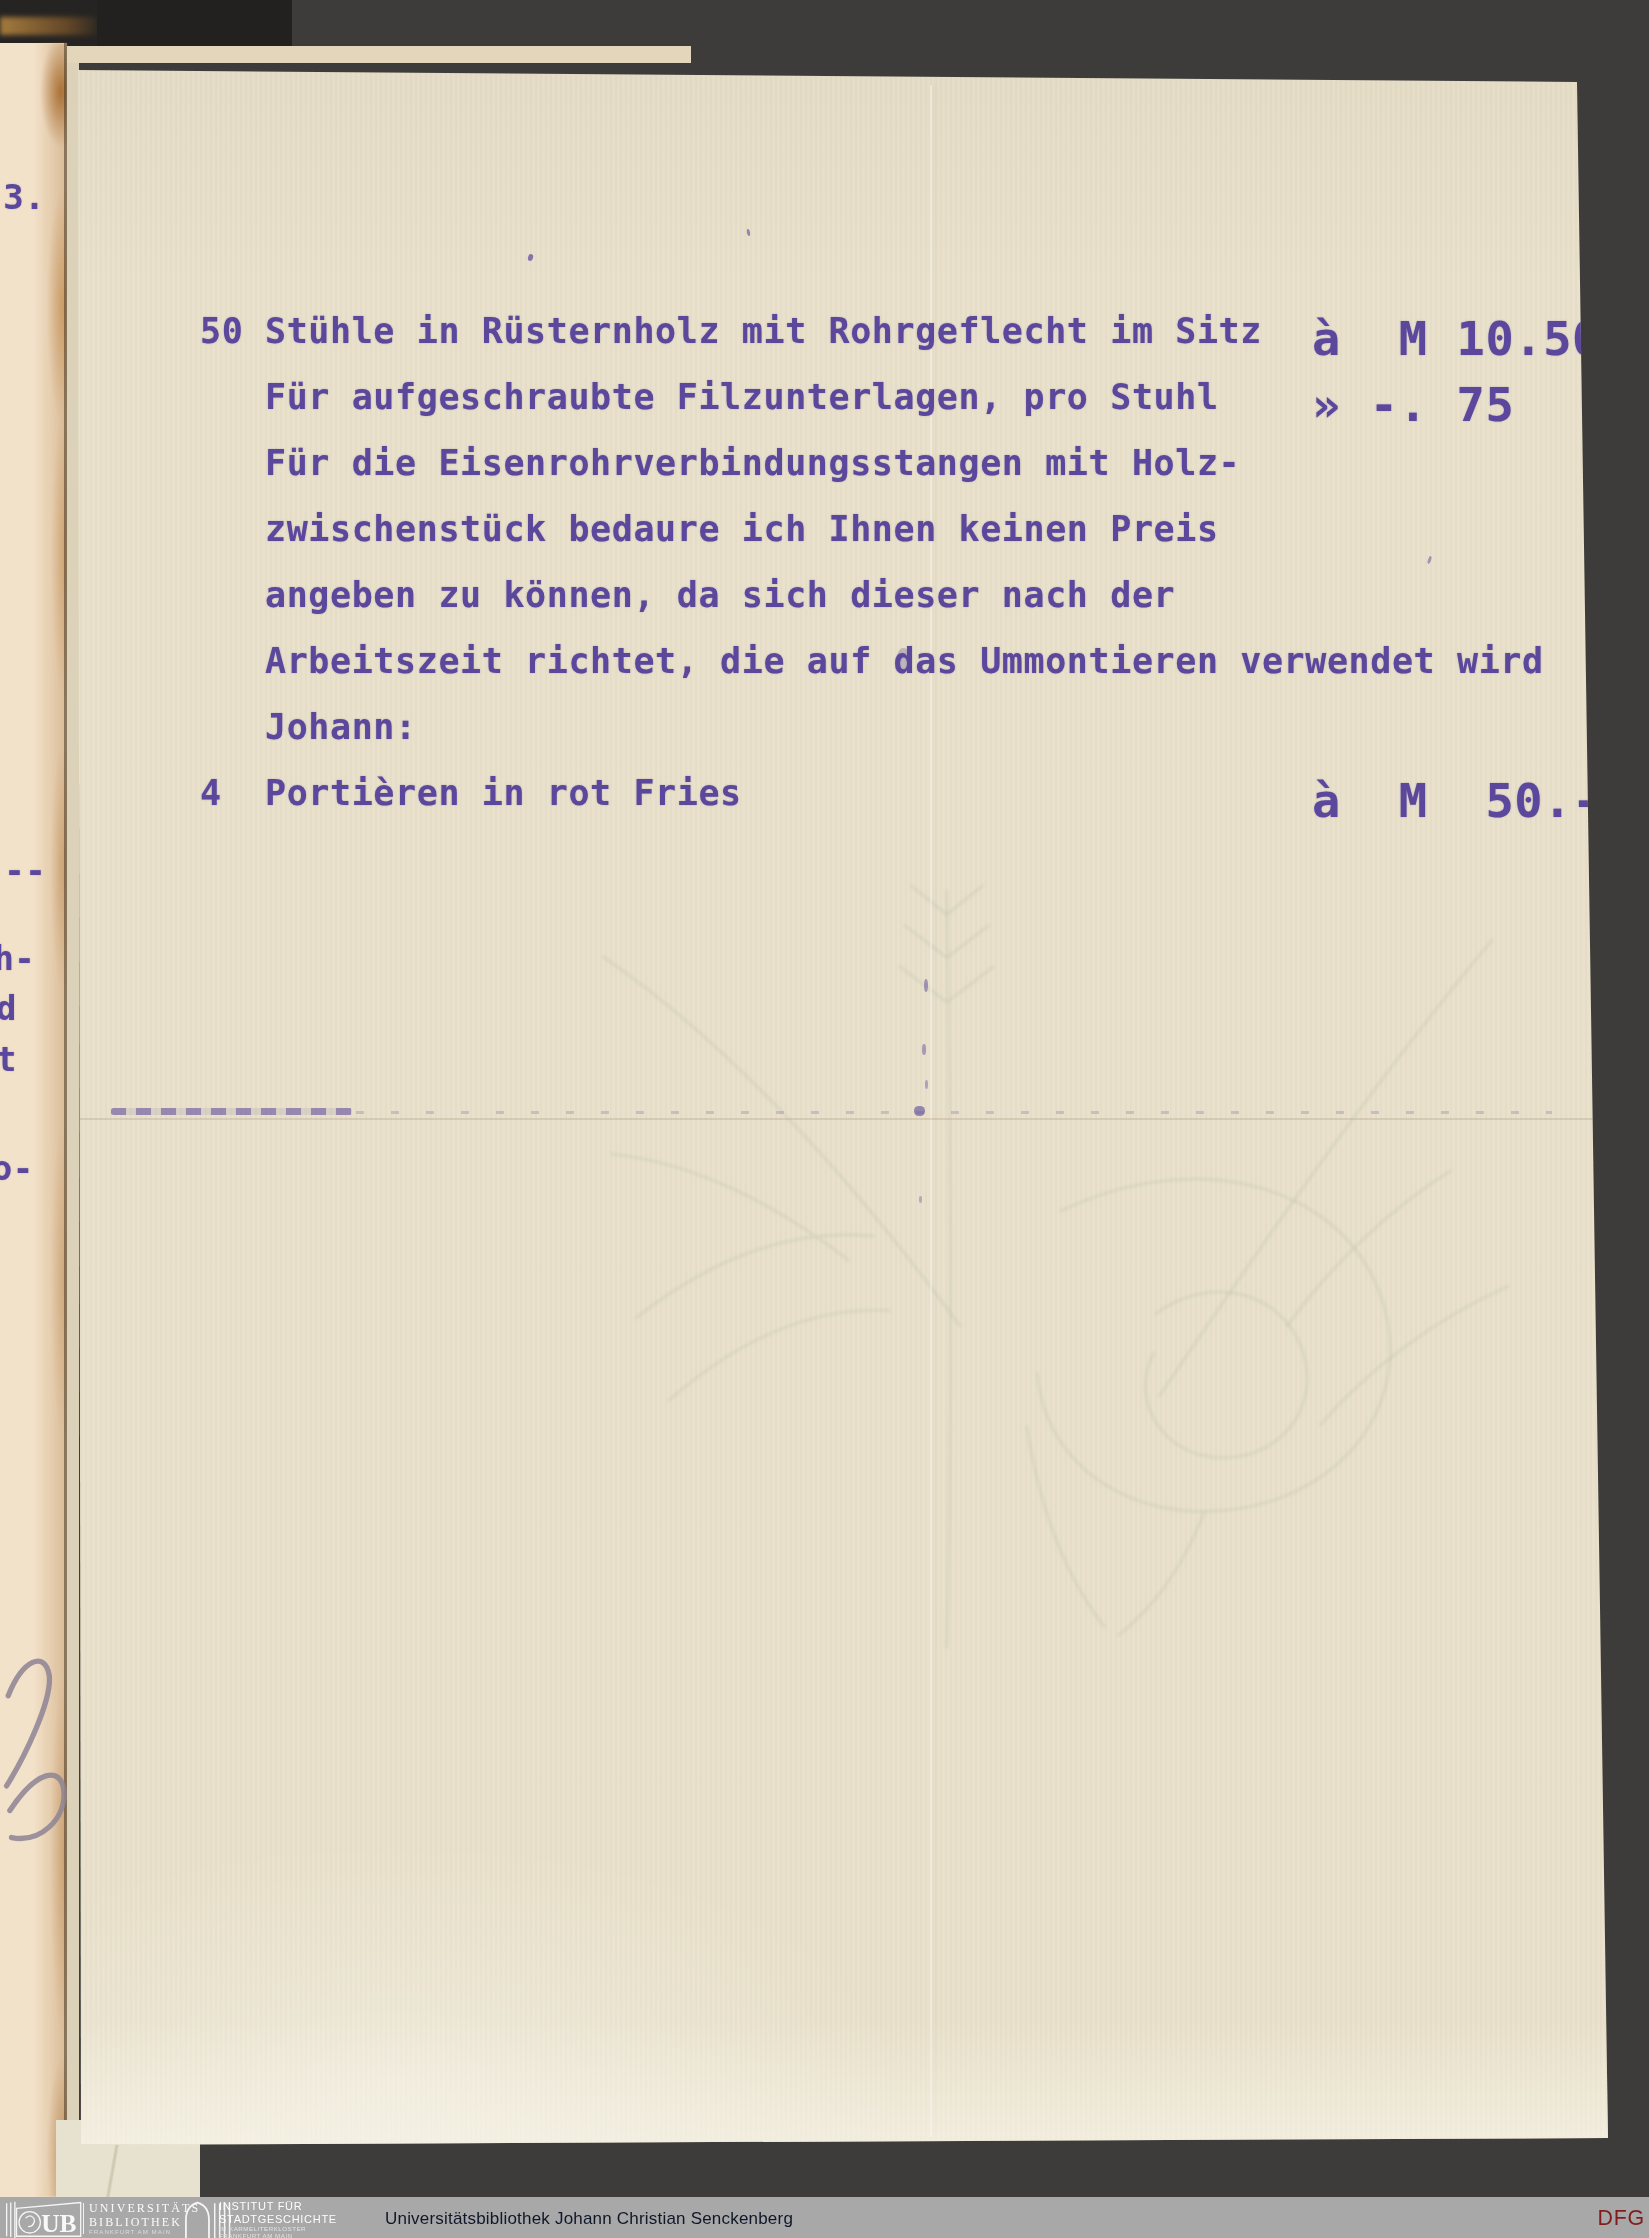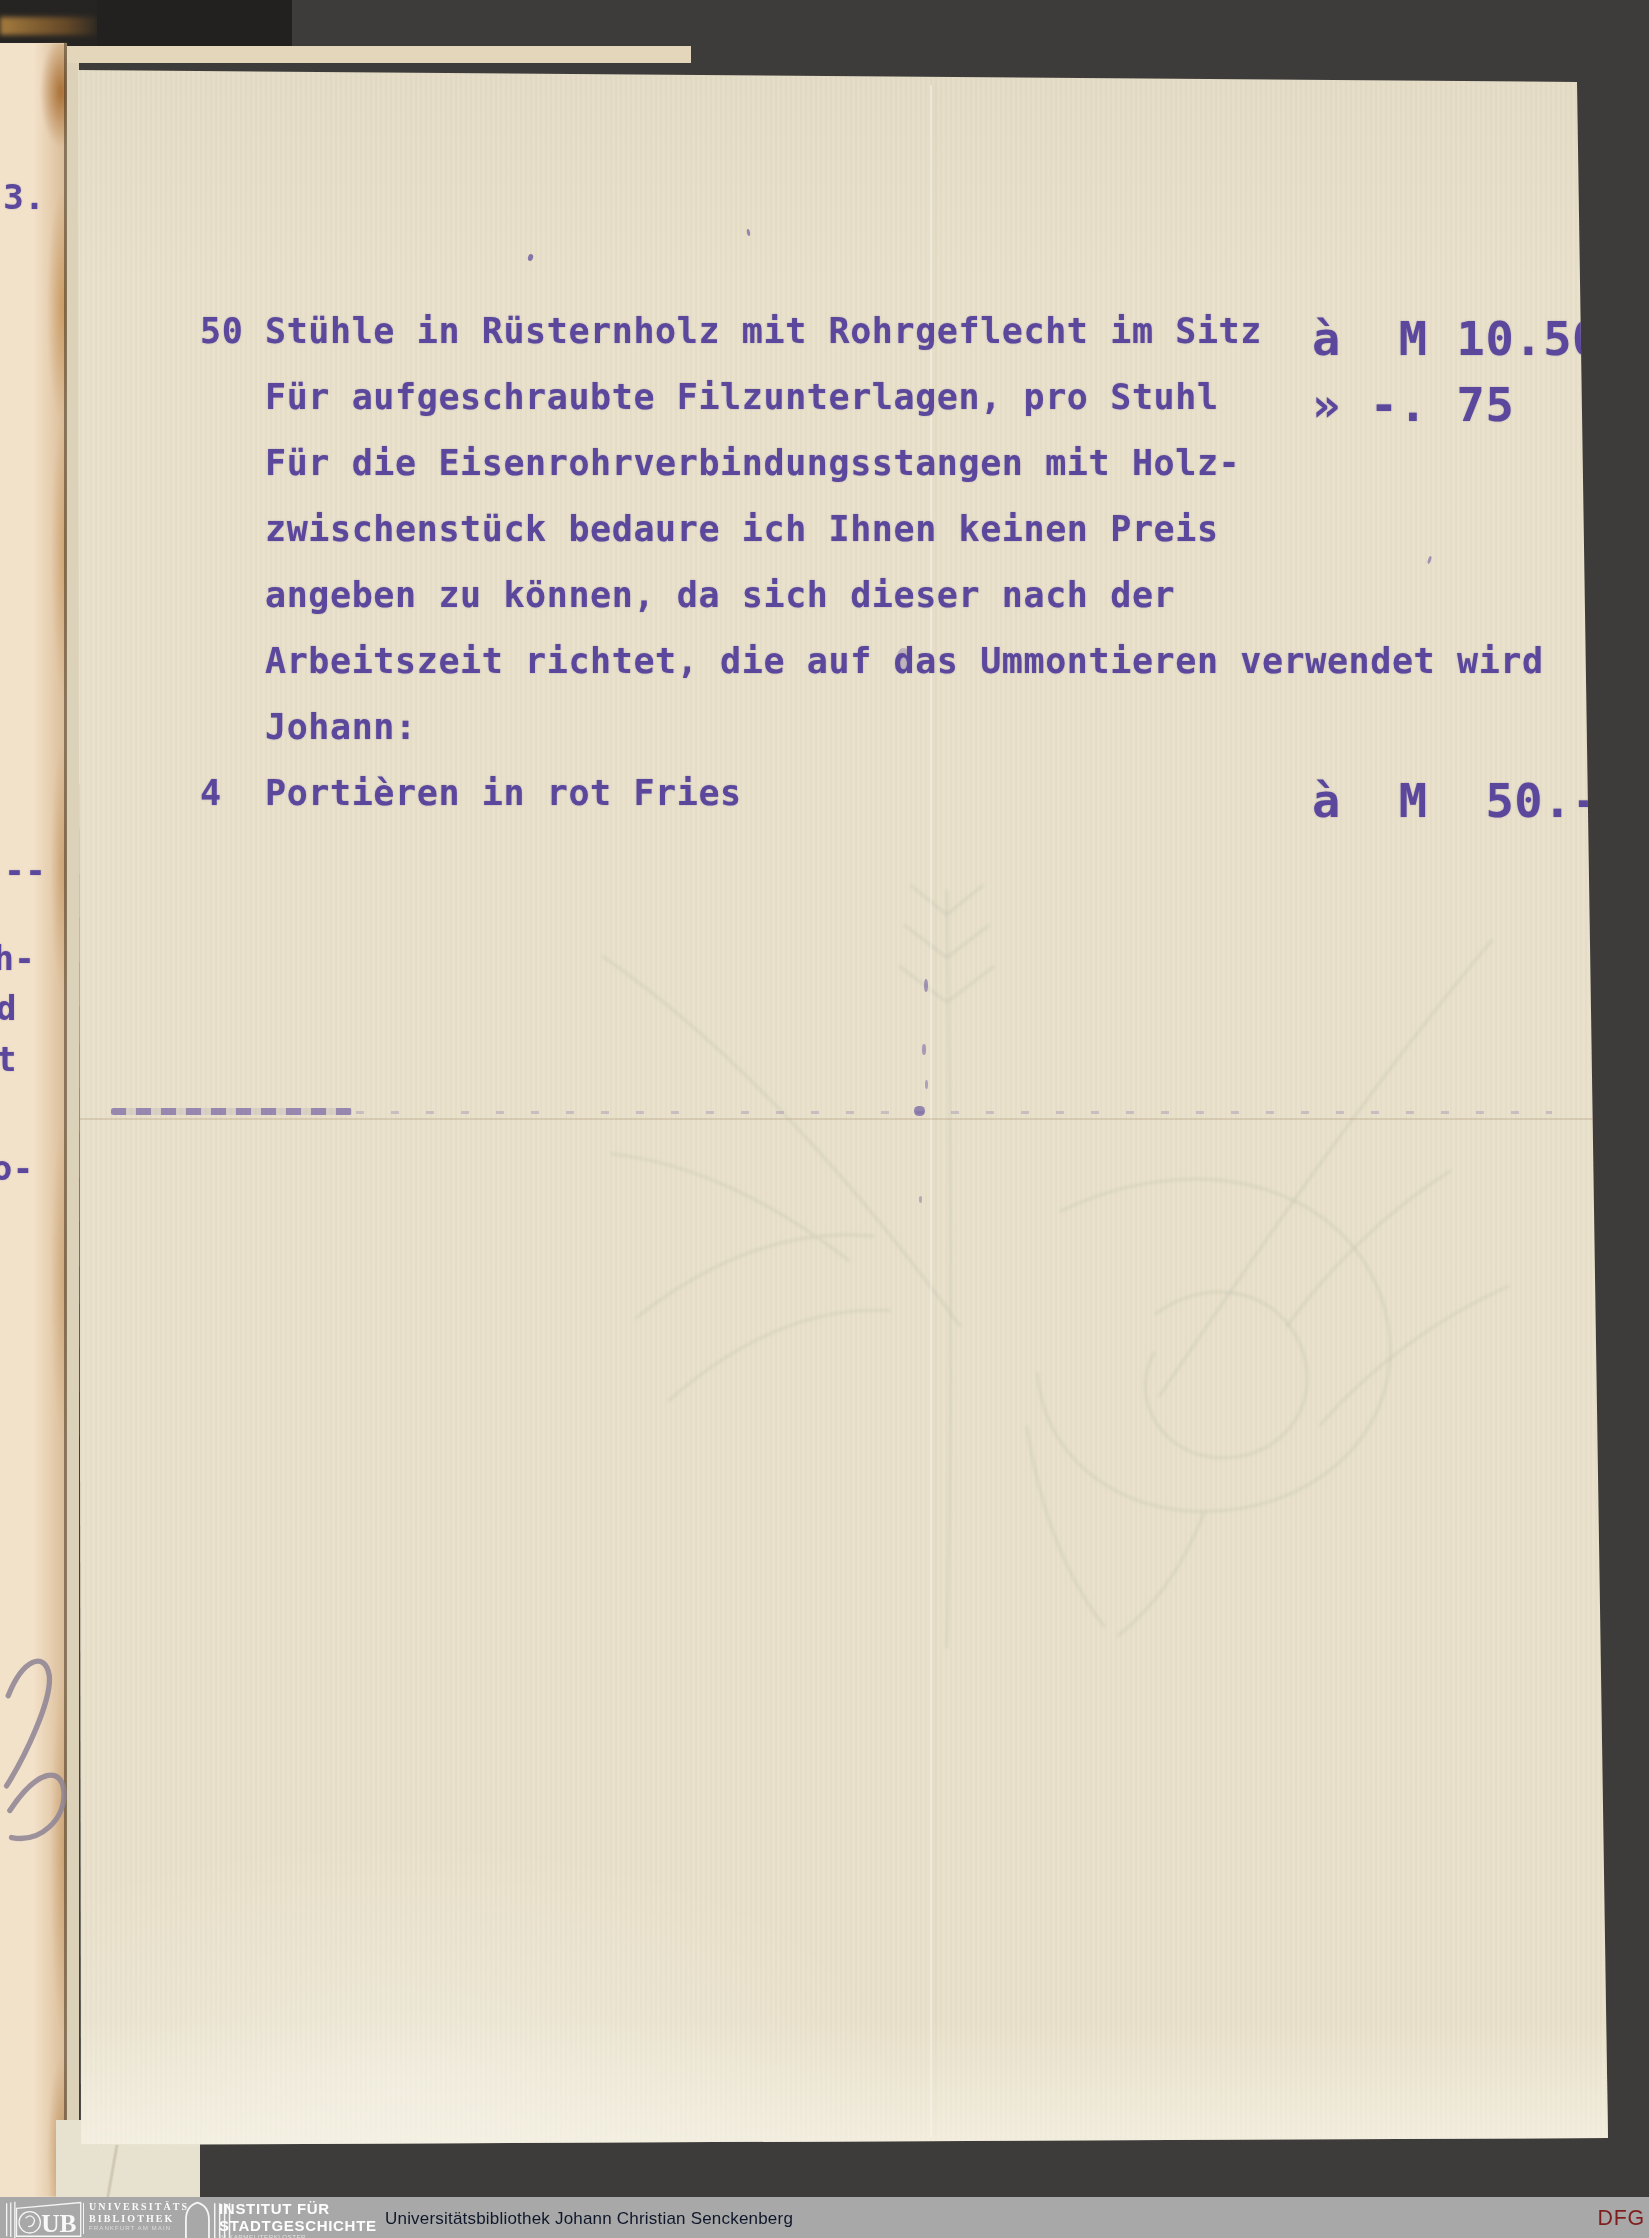--- a/index.html
+++ b/index.html
@@ -68,25 +68,25 @@
 
   .signature{left:0;top:1650px;}
 
   
   .footer{left:0;top:2197px;width:1650px;height:49px;background:var(--footerbg,#a8a8a8);
     font-family:"Liberation Sans", sans-serif;color:#f2f2f2;}
   .footer .abs{position:absolute;}
   .ub-logo{left:5px;top:2.5px;}
   .ub-sep{left:83px;top:5.8px;width:0.8px;height:31px;background:#f2f2f2;}
   .ub-text{left:89px;top:5px;line-height:1;}
-  .ub-text .l0,.ub-text .l1{font-family:"Liberation Serif",serif;font-size:10px;letter-spacing:2.1px;color:#fafafa;display:block;margin-bottom:1.6px;font-weight:bold;}
+  .ub-text .l0,.ub-text .l1{font-family:"Liberation Serif",serif;font-size:12px;letter-spacing:2.1px;color:#fafafa;display:block;margin-bottom:1.6px;}
   .ub-text .l2{font-size:6.2px;letter-spacing:1px;color:#dcdcdc;display:block;margin-top:0.8px;}
   .inst-logo{left:181px;top:2.5px;}
   .inst-text{left:219px;top:4.1px;line-height:1;}
-  .inst-text .l0,.inst-text .l1{font-size:15px;font-weight:700;letter-spacing:0.7px;color:#fdfdfd;display:block;margin-bottom:1.6px;}
+  .inst-text .l0,.inst-text .l1{font-size:11px;font-weight:400;letter-spacing:0.7px;color:#fdfdfd;display:block;margin-bottom:1.6px;}
   .inst-text .l2,.inst-text .l3{font-size:6.2px;letter-spacing:0.5px;color:#e2e2e2;display:block;margin-top:0.8px;}
   .library-name{left:385px;top:12.4px;font-size:17px;letter-spacing:0.2px;color:#0f172a;}
   .dfg{right:5px;top:9px;font-size:21.4px;font-weight:400;letter-spacing:0.8px;color:#7f1d1d;}
 </style>
 </head>
 <body>
 
 <div class="abs binding"></div>
 <div class="abs binding-stain"></div>
 <div class="abs binding-shadow"></div>

